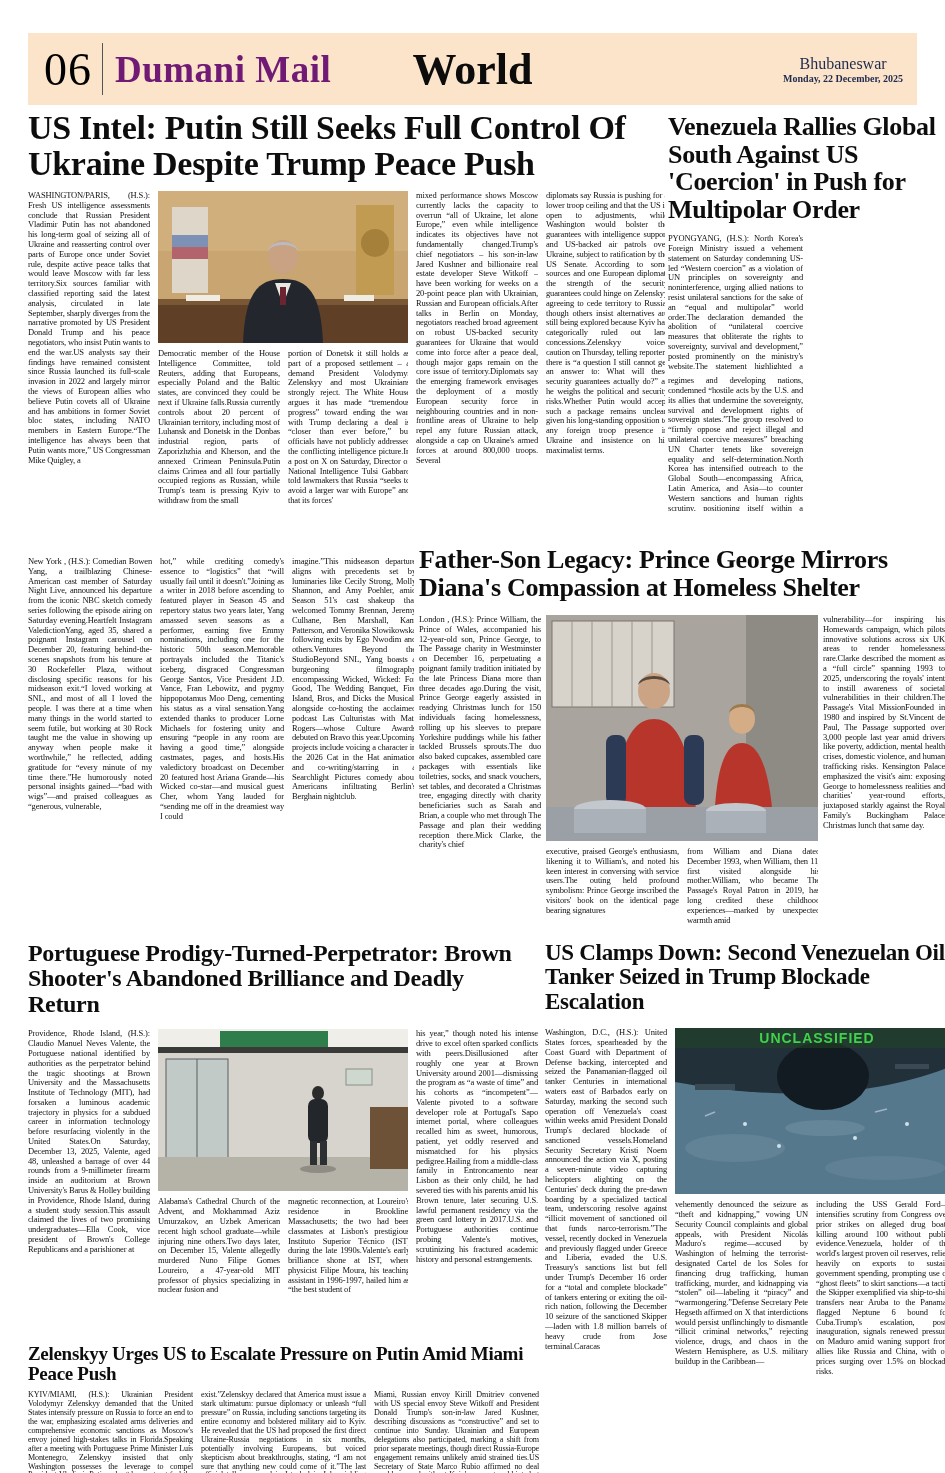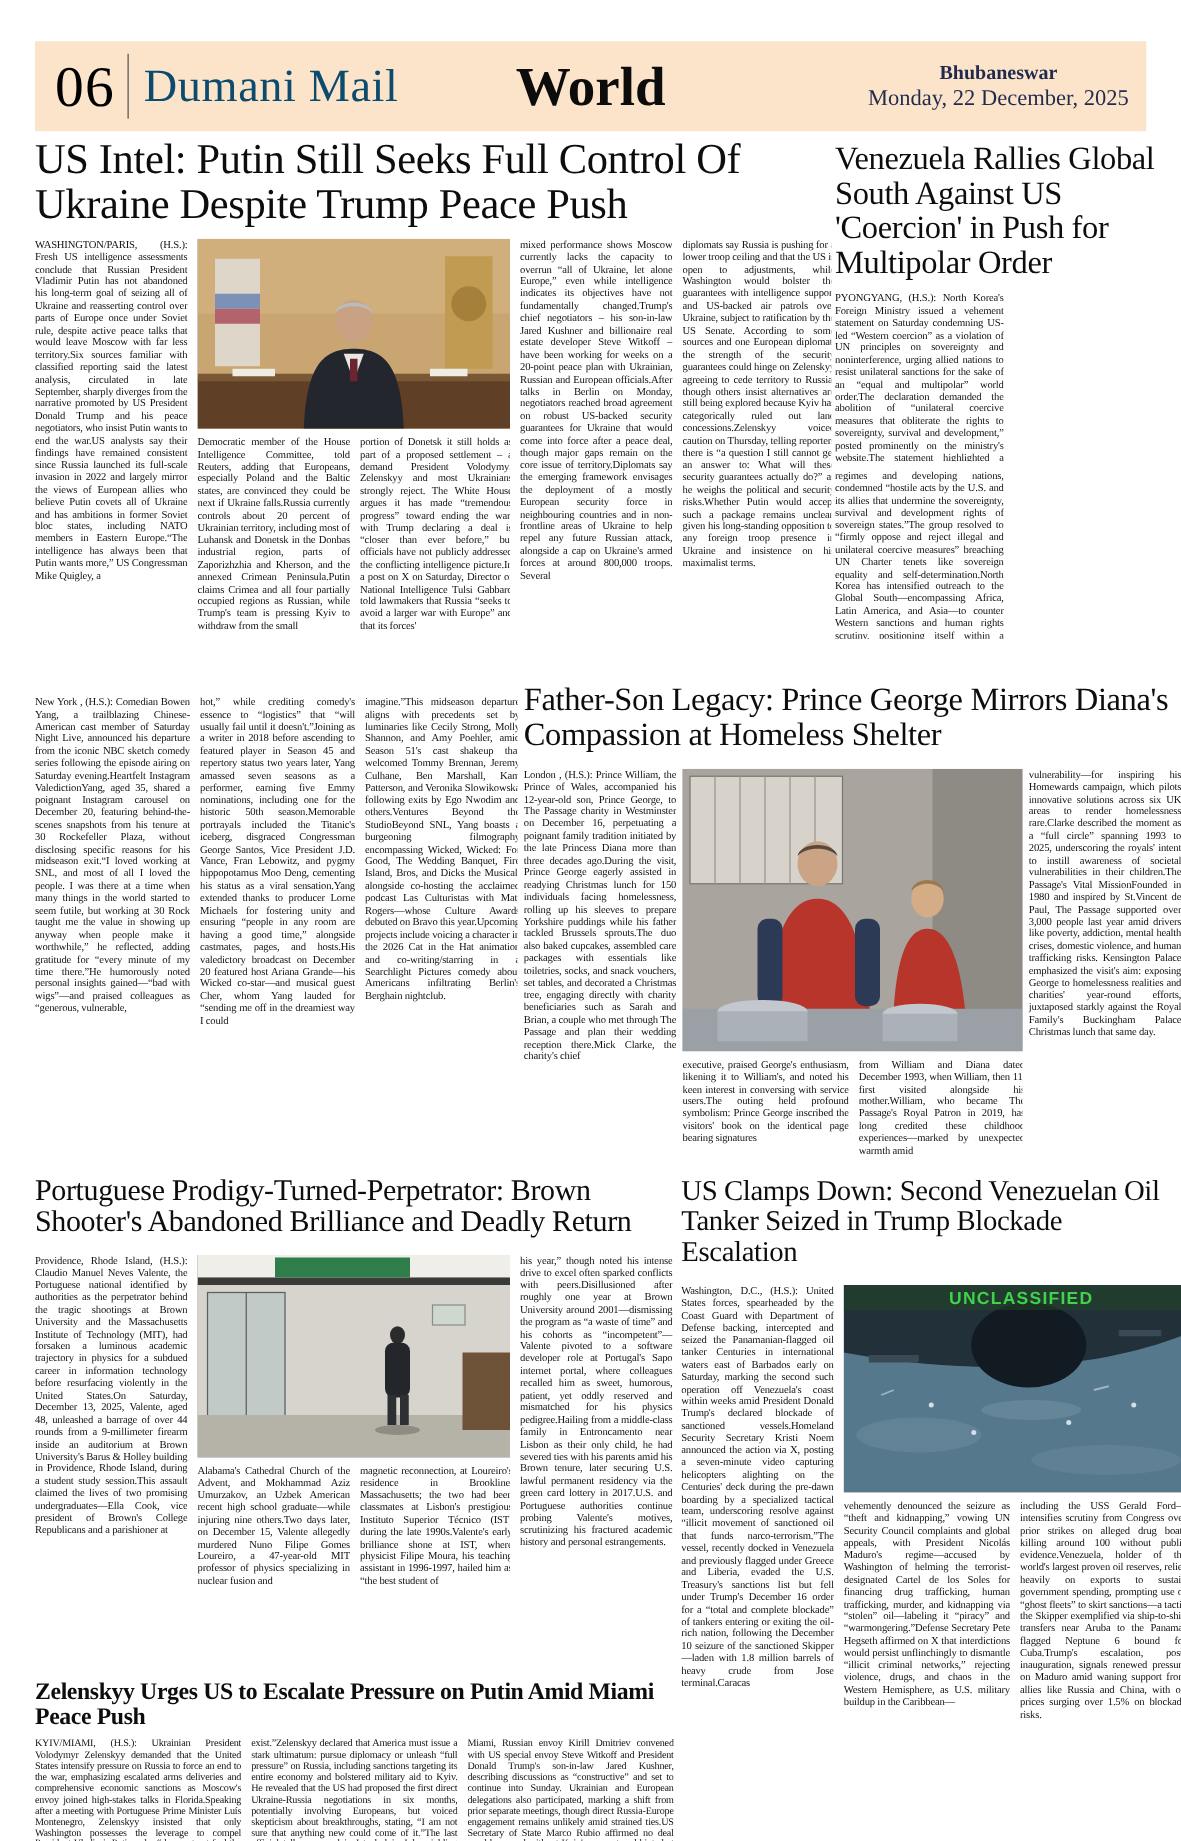--- a/index.html
+++ b/index.html
@@ -4,28 +4,28 @@
 <style>
   html,body{margin:0;padding:0;}
   body{width:945px;height:1473px;background:#ffffff;position:relative;overflow:hidden;
        font-family:"Liberation Serif",serif;color:#111;}
   .abs{position:absolute;}
 
   
   .header{left:28px;top:33px;width:889px;height:72px;background:#fbe4c9;display:flex;align-items:center;}
   .pageno{font-size:46px;color:#000000;margin-left:16px;letter-spacing:1px;}
   .hdiv{width:1px;height:52px;background:#555;margin:0 12px 0 10px;}
-  .masthead{font-size:37px;font-weight:normal;color:#0c4a6e;letter-spacing:.5px;}
+  .masthead{font-size:37px;font-weight:bold;color:#701a75;letter-spacing:.5px;}
   .worldttl{position:absolute;left:50%;transform:translateX(-50%);font-size:44px;font-weight:bold;color:#0c0c0c;}
   .edition{margin-left:auto;margin-right:14px;text-align:center;color:#1f2a4e;}
-  .edition .city{font-size:16px;font-weight:bold;}
-  .edition .date{font-size:18px;font-weight:normal;}
+  .edition .city{font-size:16px;font-weight:normal;}
+  .edition .date{font-size:10px;font-weight:bold;}
 
   
-  .hl{margin:0;font-weight:400;color:#0d0d0d;line-height:1.06;letter-spacing:-.3px;}
+  .hl{margin:0;font-weight:700;color:#0d0d0d;line-height:1.06;letter-spacing:-.3px;}
   .hl-xl{font-size:34px;}
   .hl-l{font-size:28px;}
   .hl-m{font-size:26px;}
   .hl-s{font-size:24px;}
   .hl-t{font-size:23px;}
   .hl-xs{font-size:19px;font-weight:bold;}
 
   
   .bodyrow{display:flex;overflow:hidden;}
   .col{font-size:8.5px;line-height:9.8px;text-align:justify;letter-spacing:-.15px;overflow:hidden;}

